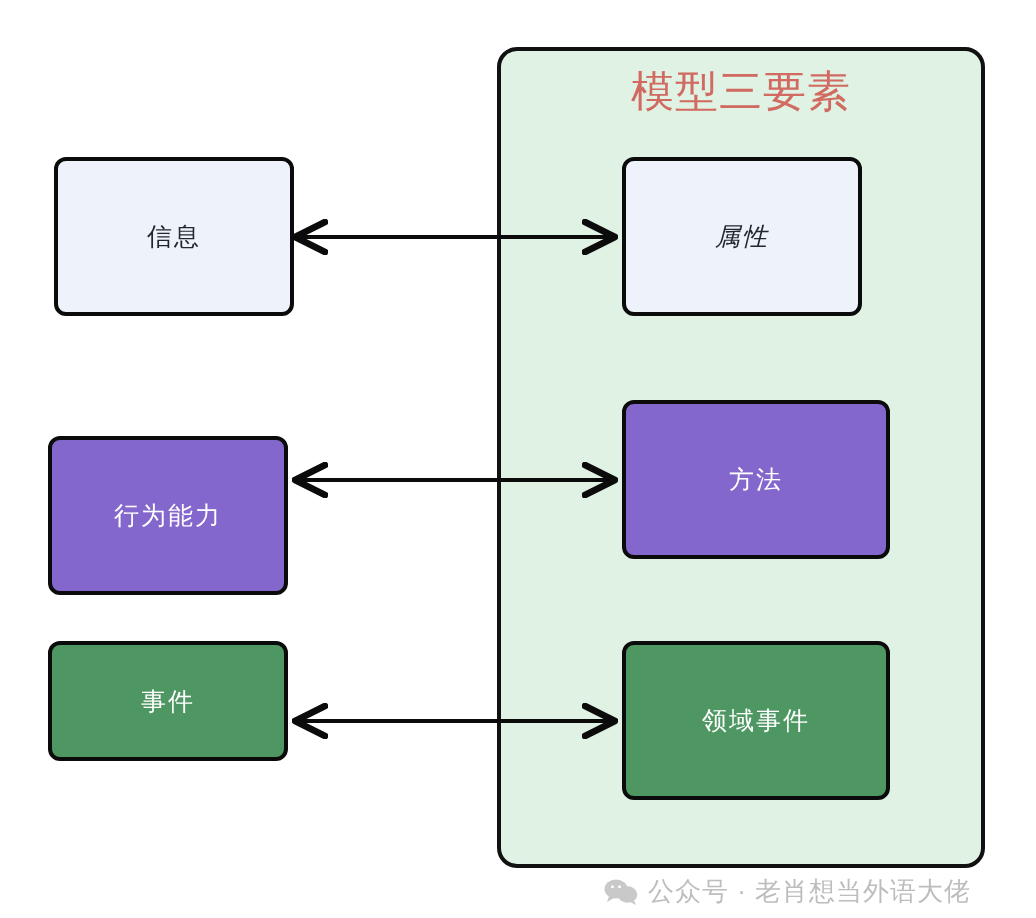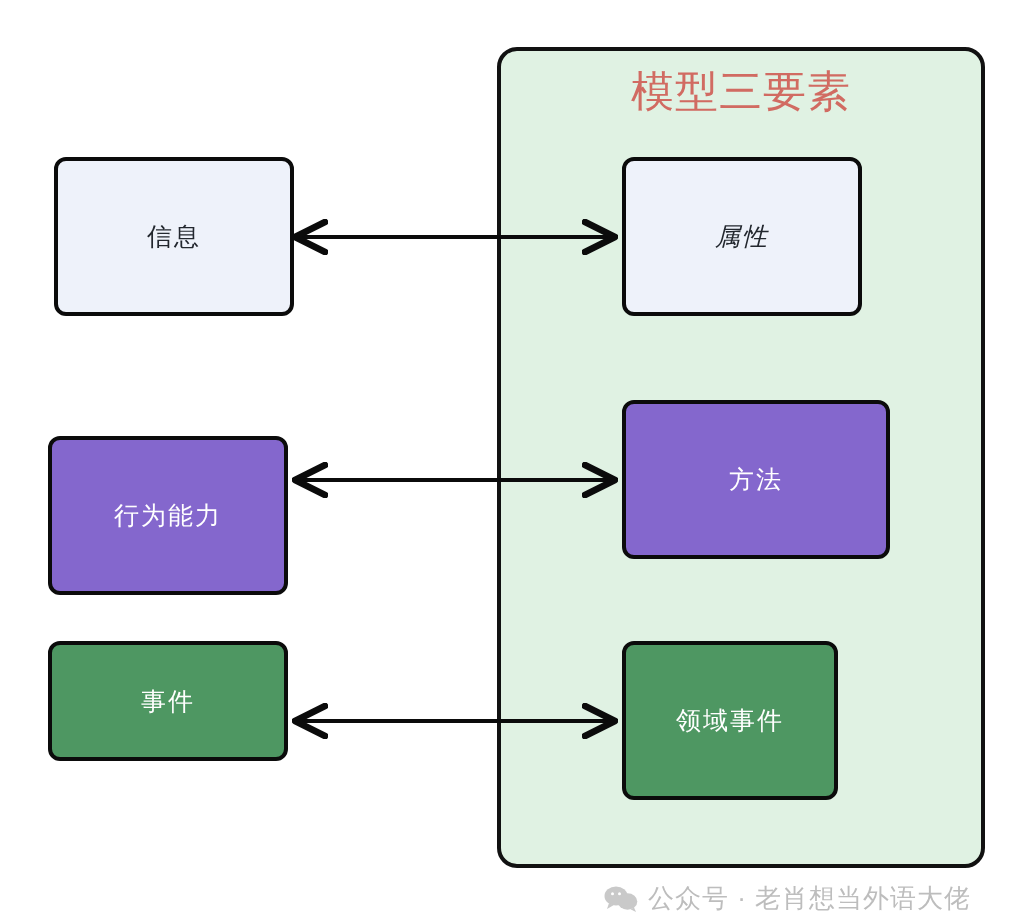--- a/index.html
+++ b/index.html
@@ -59,21 +59,21 @@
   .node.purple { background: #8467cd; color: #ffffff; }
   .node.green  { background: #4e9762; color: #ffffff; }
 
   
   .n-l1 { left: 48px;  top: 157px; width: 240px; height: 159px; margin-left: 6px; }
   .n-l2 { left: 48px;  top: 400px; width: 240px; height: 159px; margin-top: 36px; }
   .n-l3 { left: 48px;  top: 641px; width: 240px; height: 120px; }
   
   .n-r1 { left: 622px; top: 157px; width: 240px; height: 159px; font-style: italic; }
   .n-r2 { left: 622px; top: 400px; width: 268px; height: 159px; }
-  .n-r3 { left: 622px; top: 641px; width: 216px; height: 159px; }
+  .n-r3 { left: 622px; top: 641px; width: 268px; height: 159px; }
 
   
   .arrows {
     position: absolute;
     left: 0; top: 0;
     width: 1036px;
     height: 918px;
     pointer-events: none;
   }
 
@@ -82,21 +82,20 @@
     position: absolute;
     left: 604px;
     top: 874px;
     display: flex;
     align-items: center;
     gap: 10px;
     color: #bdbdbd;
     font-size: 26px;
     letter-spacing: 1px;
     white-space: nowrap;
-    margin-top: 7px;
   }
   .wm-icon { display: block; }
 </style>
 </head>
 <body>
 
 <div id="canvas">
 
   <div class="panel"></div>
   <div class="panel-title">模型三要素</div>

